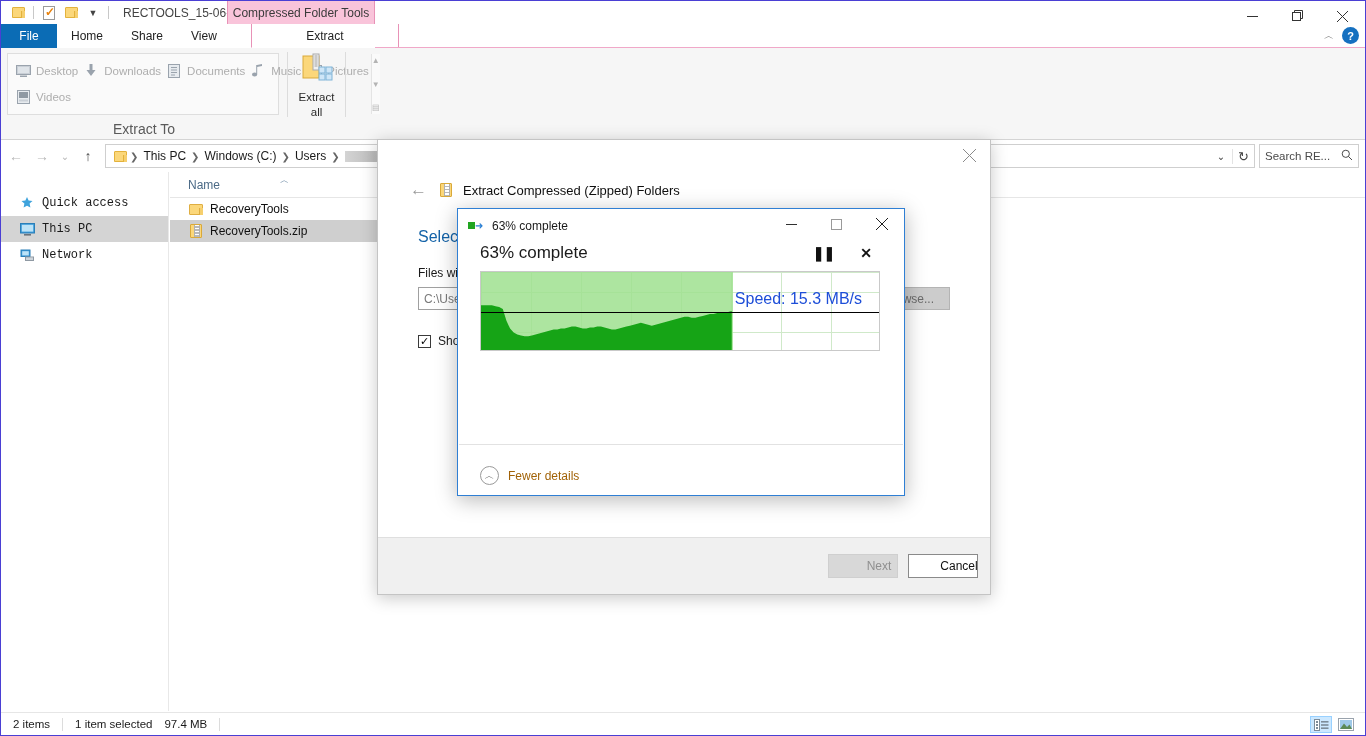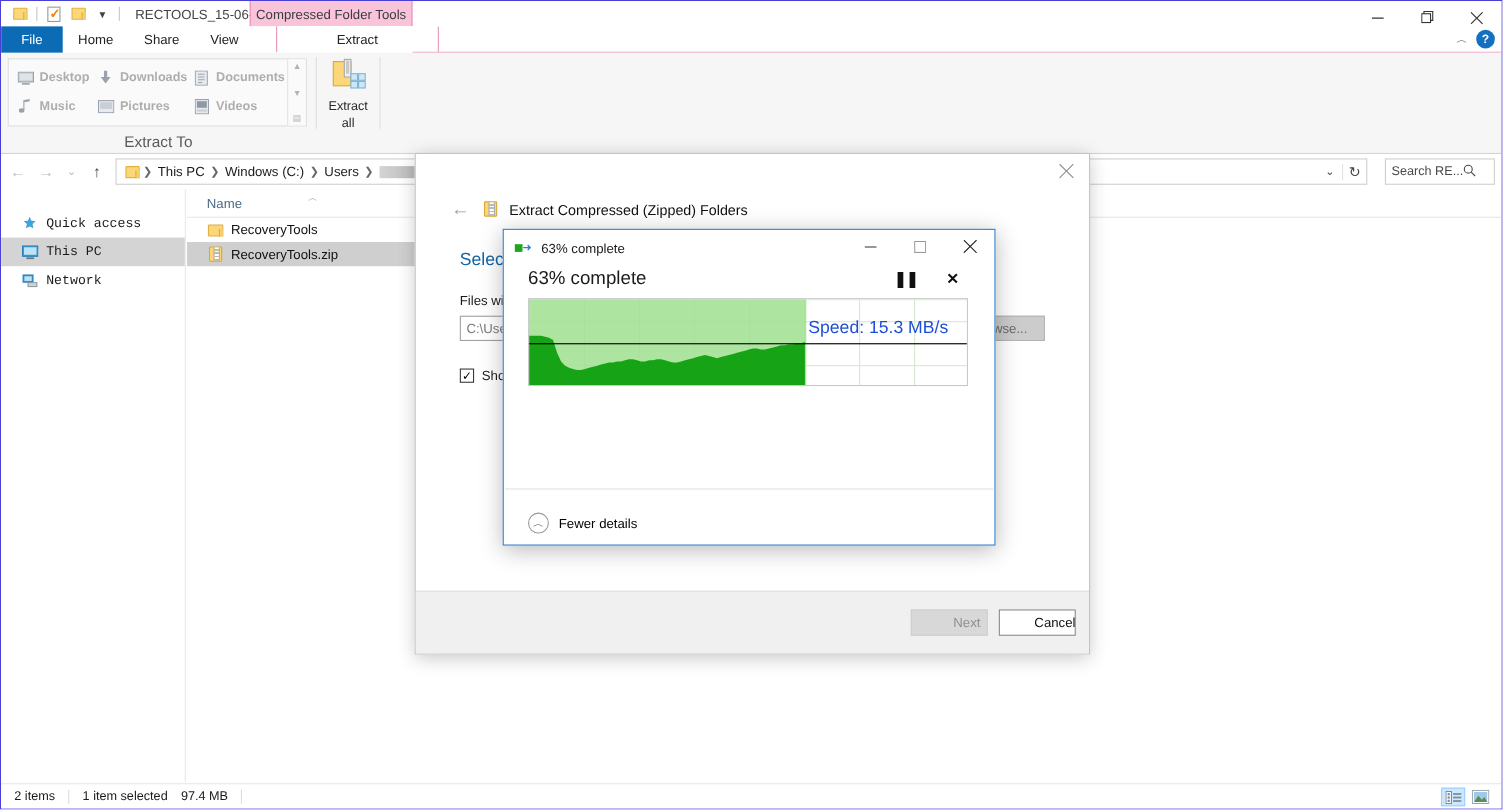--- a/index.html
+++ b/index.html
@@ -104,23 +104,22 @@
   }
   .rgroup-div { position: absolute; top: 4px; bottom: 22px; width: 1px; background: #dcdcdc; }
 
   .extractto { left: 0; width: 286px; }
   .gallery {
     position: absolute; left: 6px; top: 5px; width: 272px; height: 62px;
     border: 1px solid #dedede; background: #fafafa;
     display: flex;
   }
   .gallery-items {
-    flex: 1; display: grid; grid-template-columns: repeat(3, 1fr); grid-template-rows: repeat(2, 1fr);
+    flex: 1; display: grid; grid-template-columns: repeat(5, 1fr); grid-template-rows: repeat(2, 1fr);
     padding: 4px 2px;
-    font-weight: bold;
   }
   .gitem {
     display: flex; align-items: center; gap: 5px; padding-left: 5px;
     font-size: 11.5px; color: #aeaeae; white-space: nowrap;
   }
   .gicon { width: 16px; height: 16px; display: inline-flex; align-items: center; justify-content: center; }
   .gallery-scroll {
     width: 17px; border-left: 1px solid #e4e4e4; display: flex; flex-direction: column;
     justify-content: space-between; align-items: center; padding: 2px 0; background: #fafafa;
   }
@@ -155,22 +154,22 @@
   .crumb-sep { color: #666; font-size: 10px; }
   .crumb-redacted {
     display: inline-block; width: 58px; height: 11px; margin: 0 5px;
     background: linear-gradient(90deg,#d4d4d4,#bdbdbd,#d8d8d8);
   }
   .ab-right { position: absolute; right: 0; top: 0; height: 22px; display: flex; align-items: center; }
   .ab-chev { width: 22px; text-align: center; font-size: 10px; color: #444; }
   .ab-refresh { width: 22px; text-align: center; font-size: 13px; color: #444; border-left: 1px solid #e3e3e3; }
   .searchbox {
     width: 100px; height: 24px; border: 1px solid #cfcfcf; background: #fff;
-    display: flex; align-items: center; justify-content: flex-start;
-    padding: 0 5px; margin-right: 6px; font-size: 11.5px; color: #4a4a4a; margin-left: 12px;
+    display: flex; align-items: center; justify-content: space-between;
+    padding: 0 5px; margin-right: 6px; font-size: 11.5px; color: #4a4a4a;
   }
 
   
   .content { position: absolute; left: 0; top: 171px; width: 1364px; bottom: 24px; background: #fff; }
   .navpane {
     position: absolute; left: 0; top: 0; width: 168px; bottom: 0;
     background: #fff; border-right: 1px solid #e8e8e8; padding-top: 18px;
   }
   .npitem {
     height: 26px; display: flex; align-items: center; gap: 7px; padding-left: 18px;
@@ -322,21 +321,21 @@
   .pd-det-row { white-space: nowrap; }
   .pd-det-key { }
   .pd-sepline { position: absolute; left: 1px; right: 1px; bottom: 50px; height: 1px; background: #e2e2e2; }
   .pd-fewer {
     position: absolute; left: 22px; bottom: 10px; display: flex; align-items: center; gap: 9px;
   }
   .chevcircle {
     width: 19px; height: 19px; border-radius: 50%; border: 1px solid #9a9a9a;
     display: flex; align-items: center; justify-content: center; font-size: 10px; color: #555;
   }
-  .pd-fewer-label { font-size: 12px; color: #000000; }
+  .pd-fewer-label { font-size: 12px; color: #a16207; }
 </style>
 </head>
 <body>
 
 <div id="root">
 
   <div class="titlebar">
     <div class="qat">
       <span class="qat-ico">
           <span class="folder-glyph"></span>

